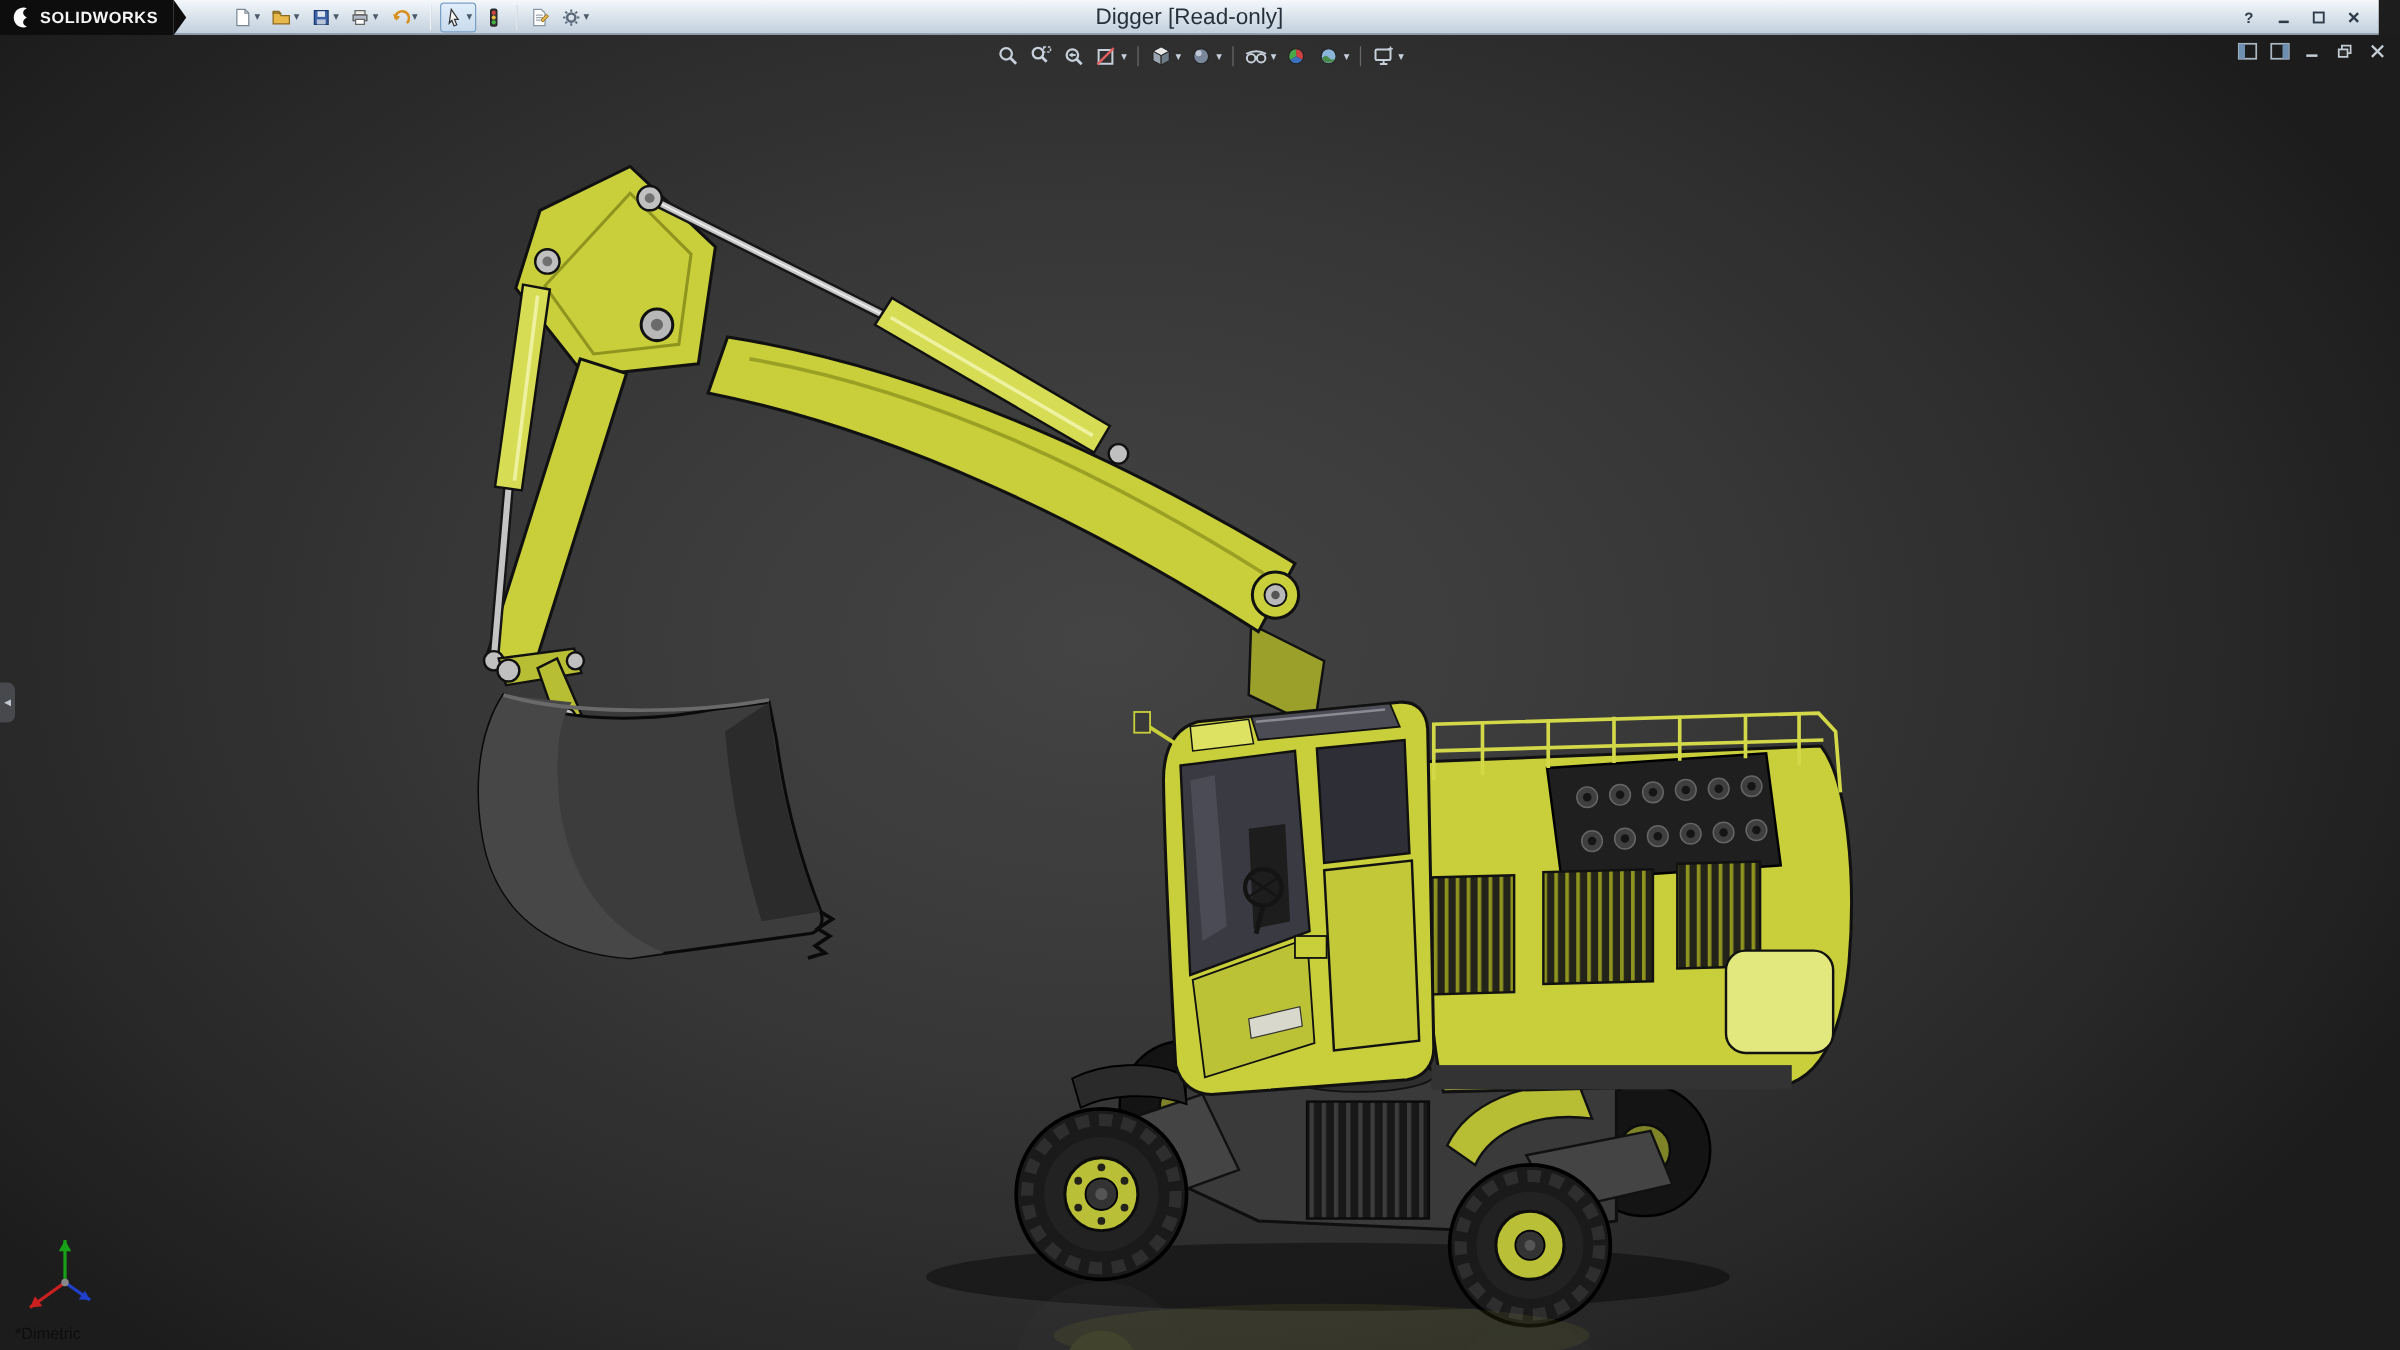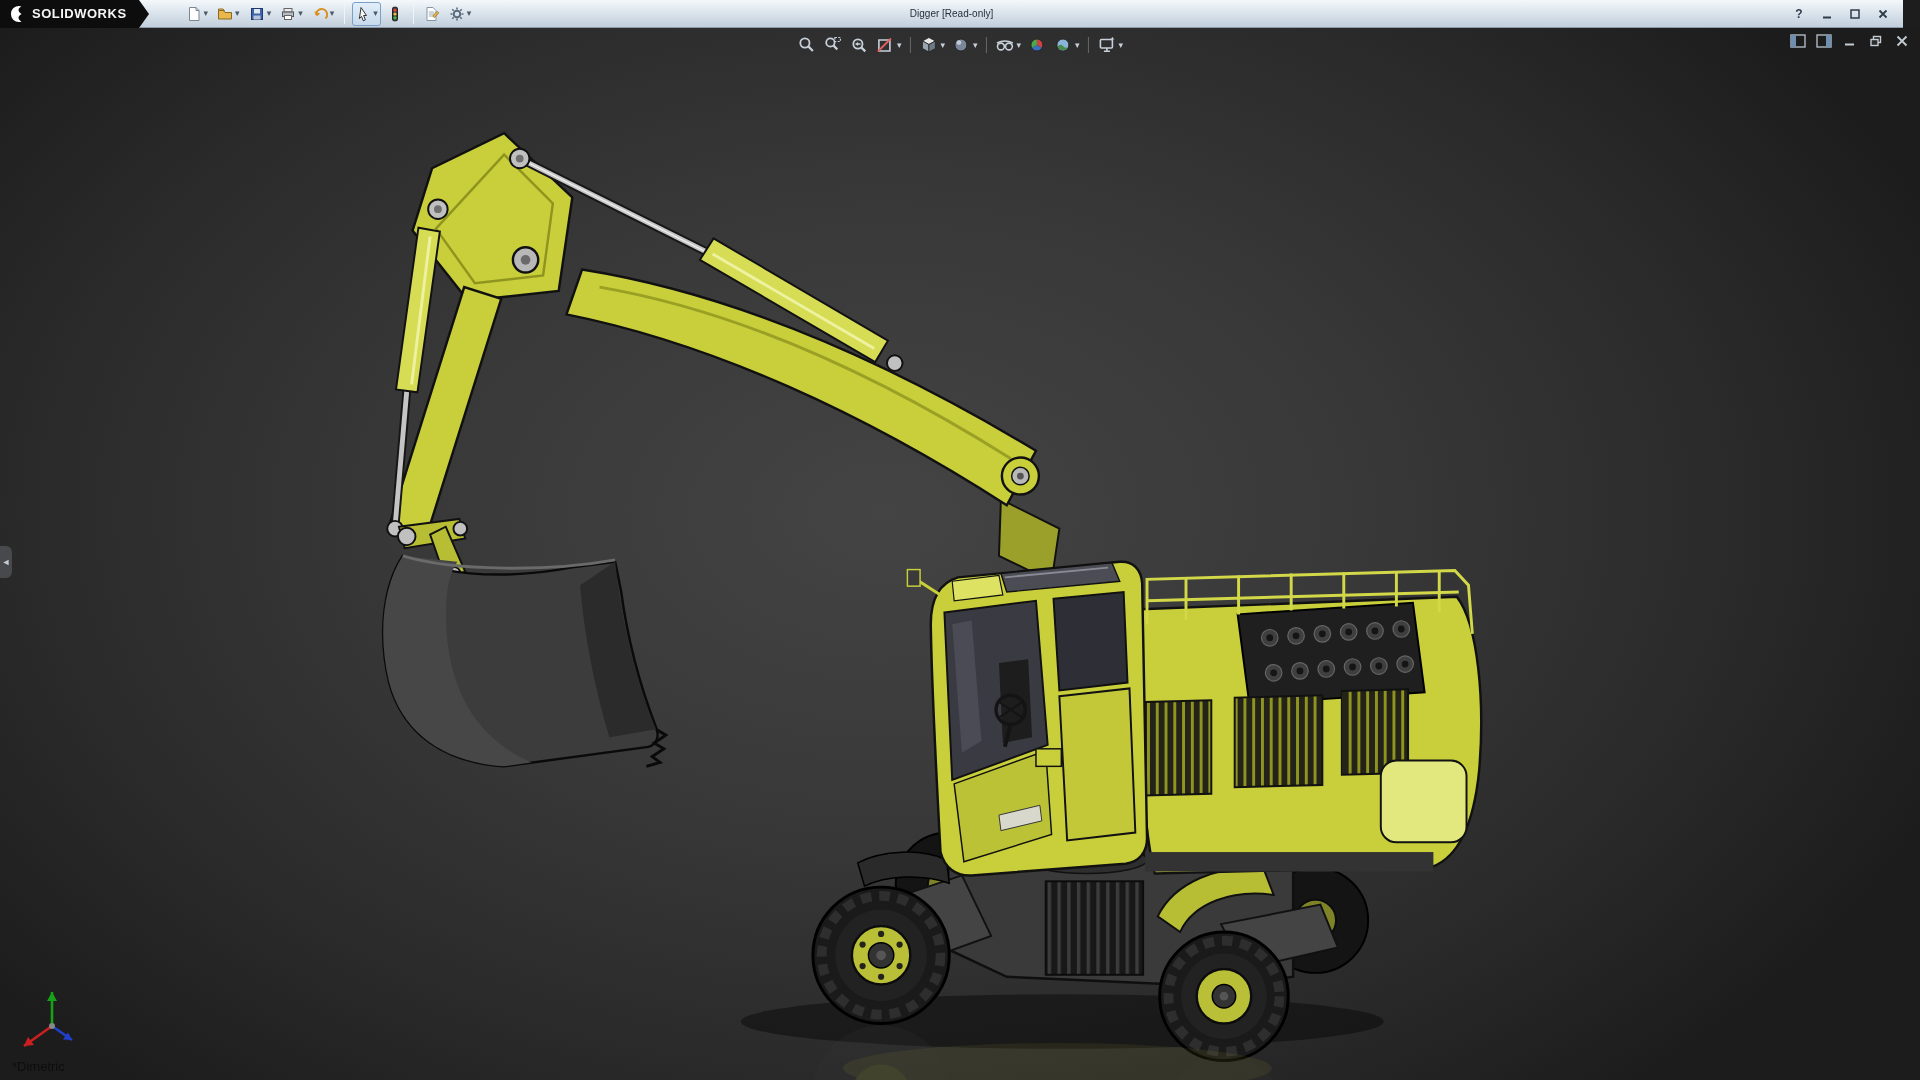--- a/index.html
+++ b/index.html
@@ -16,21 +16,21 @@
   .logo-notch { width:0; height:0; border-top:14px solid transparent;
     border-bottom:14px solid transparent; border-left:10px solid #0d0d0d; }
   .brand { font-size:13px; font-weight:bold; letter-spacing:.5px; color:#f5f5f5; }
   .maintools { display:flex; align-items:center; gap:3px; margin-left:34px; height:28px; }
   .tool { display:flex; align-items:center; height:24px; padding:0 2px; border:1px solid transparent;
     border-radius:3px; cursor:default; }
   .tool.active { border:1px solid #7aa0c8; background:linear-gradient(#e2eefa,#c7daec); }
   .tool svg { display:block; }
   .dd { font-size:9px; color:#4a5a6a; margin-left:2px; line-height:1; }
   .tsep { width:1px; height:20px; background:#9fadbc; border-right:1px solid #f0f4f8; margin:0 4px; }
-  .tb-title { position:absolute; left:50%; transform:translateX(-50%); font-size:10px;
+  .tb-title { position:absolute; left:50%; transform:translateX(-50%); font-size:18px;
     color:#26303a; white-space:nowrap; }
   .tb-controls { margin-left:auto; display:flex; align-items:center; gap:4px; padding-right:8px; }
   .wc { width:24px; height:18px; display:flex; align-items:center; justify-content:center;
     color:#2e3c4a; font-size:12px; font-weight:bold; border-radius:2px; }
   .wc svg { display:block; }
 
   
   .viewport { position:absolute; top:28px; left:0; width:1920px; height:1052px;
     background:radial-gradient(1150px 760px at 46% 46%, #444444 0%, #383838 42%, #2a2a2a 74%, #1c1c1c 100%); }
   .model-svg { position:absolute; top:0; left:0; }

